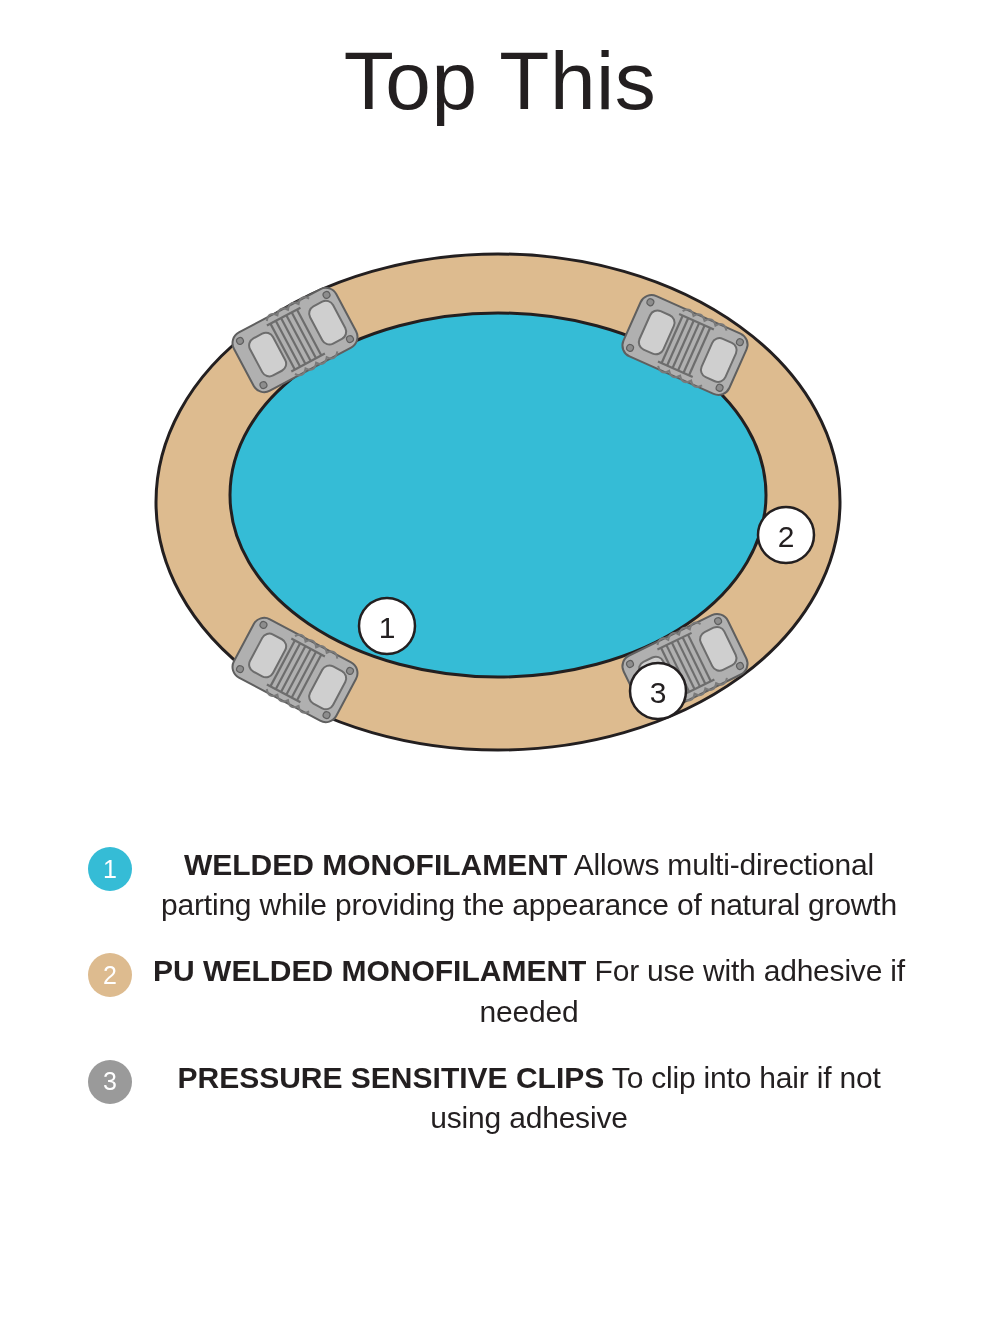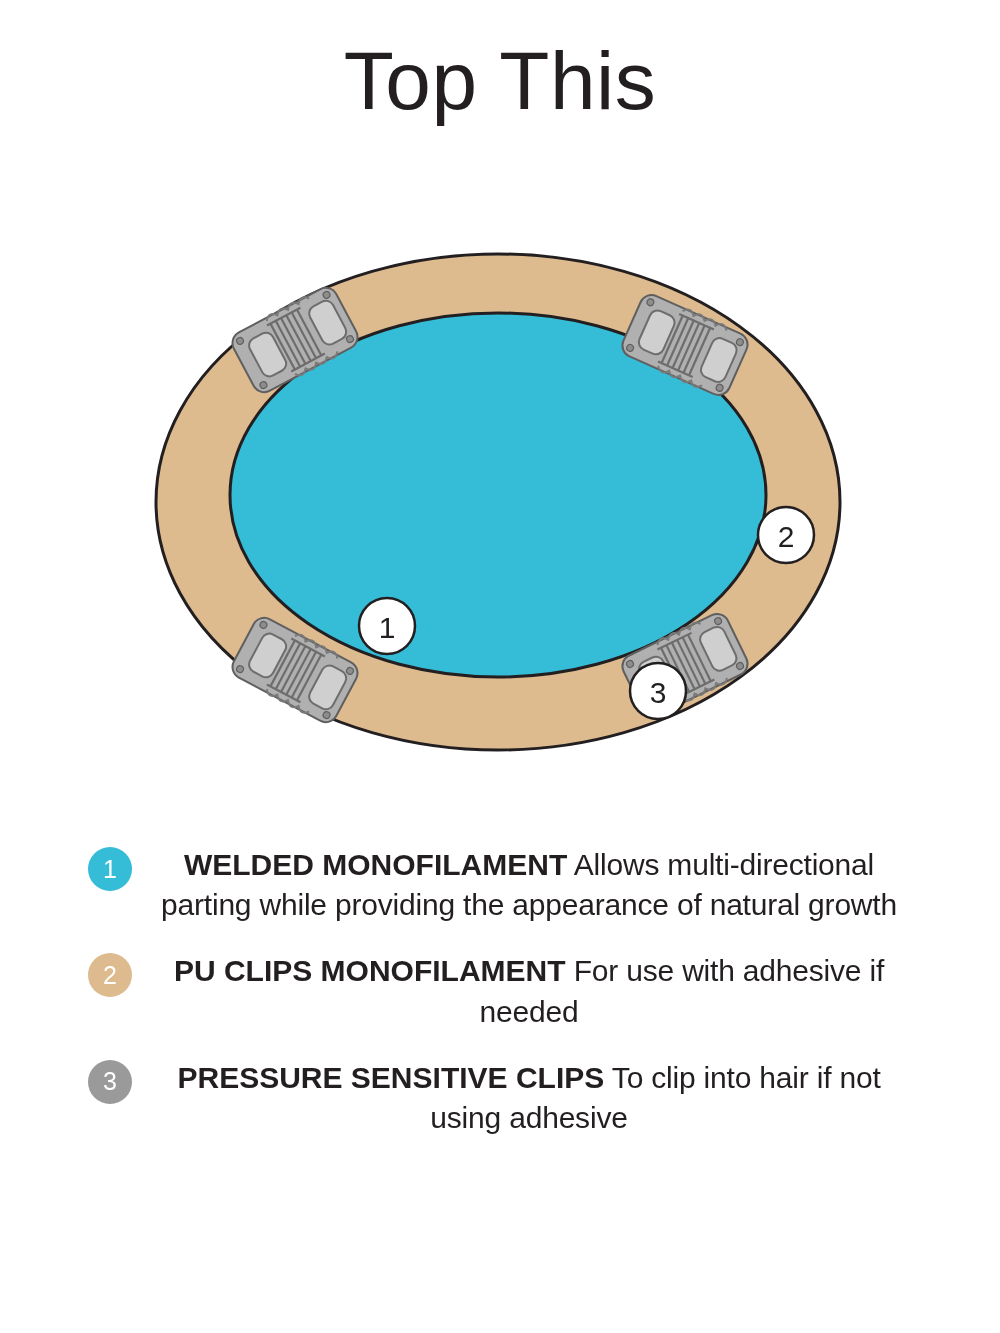--- a/index.html
+++ b/index.html
@@ -178,21 +178,21 @@
     <div class="legend-row">
       <div class="badge" style="background:#35bcd6">1</div>
       <div class="legend-text">
         <span class="lead">WELDED MONOFILAMENT</span><span> Allows multi-directional parting while providing the appearance of natural growth</span>
       </div>
     </div>
 
     <div class="legend-row">
       <div class="badge" style="background:#ddbb8f">2</div>
       <div class="legend-text">
-        <span class="lead">PU CLIPS  MONOFILAMENT</span><span> For use with adhesive if needed</span>
+        <span class="lead">PU WELDED  MONOFILAMENT</span><span> For use with adhesive if needed</span>
       </div>
     </div>
 
     <div class="legend-row">
       <div class="badge" style="background:#9a9a9a">3</div>
       <div class="legend-text">
         <span class="lead">PRESSURE SENSITIVE CLIPS</span><span> To clip into hair if not using adhesive</span>
       </div>
     </div>
 

